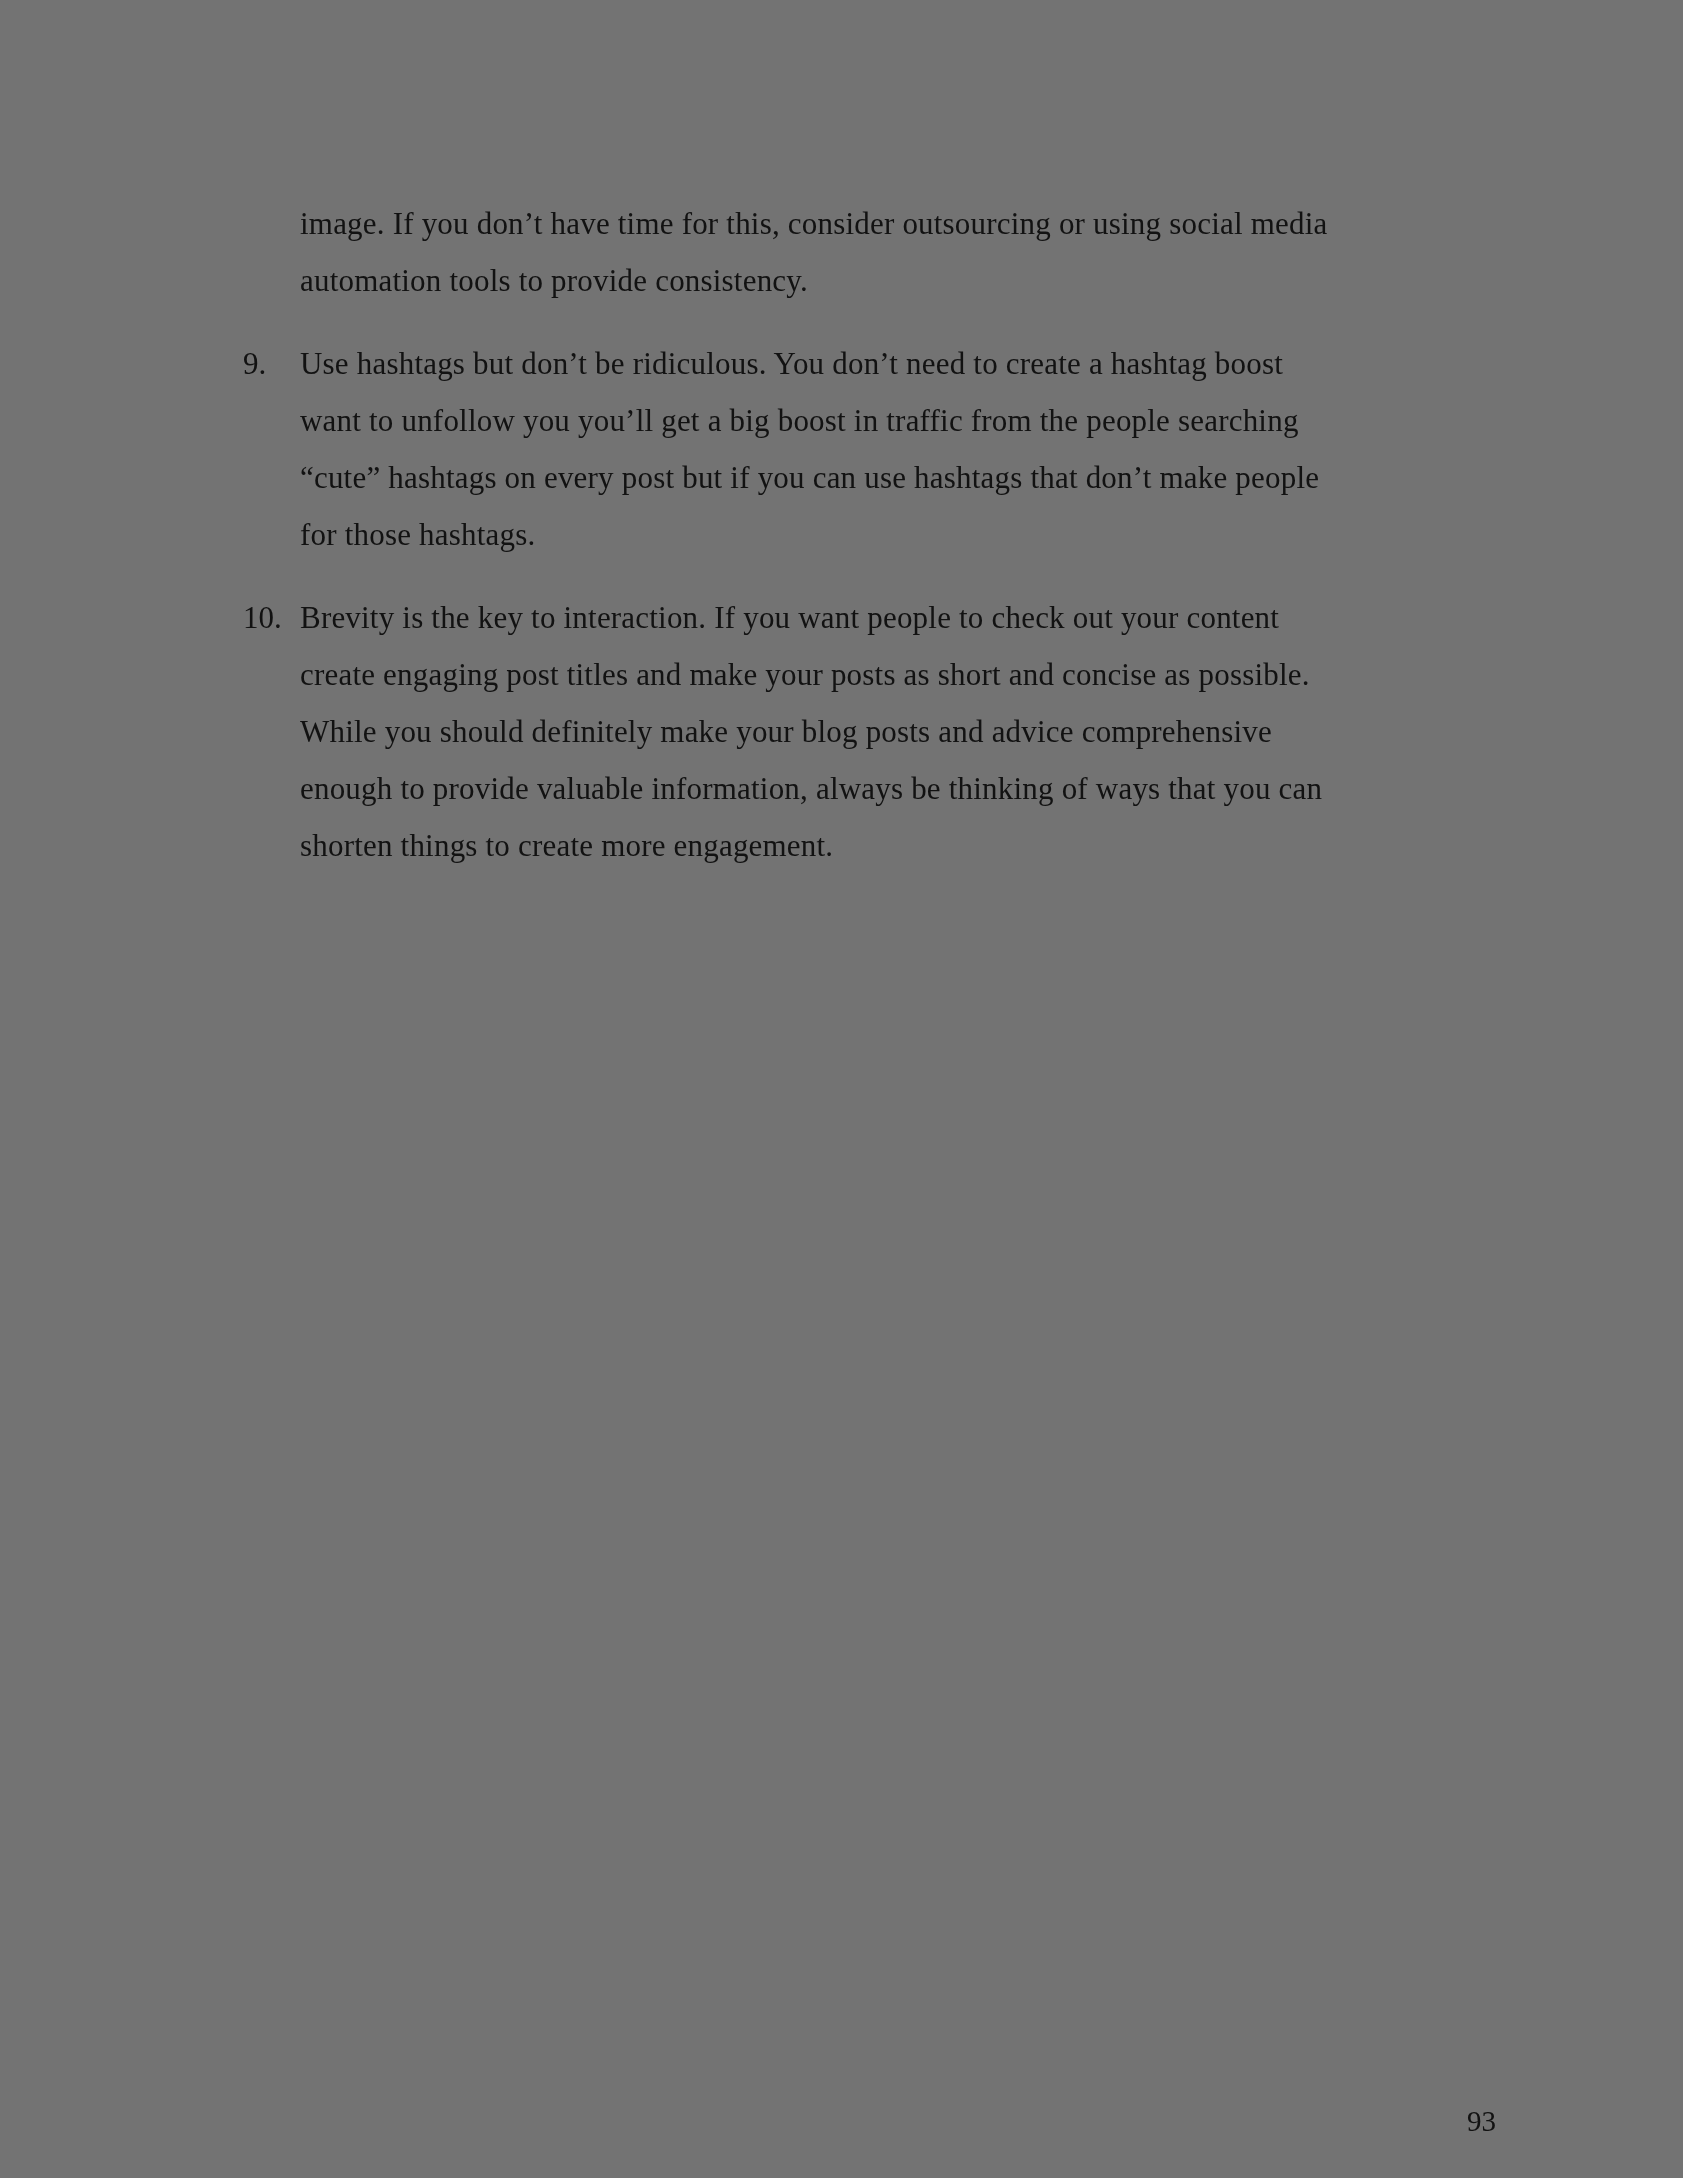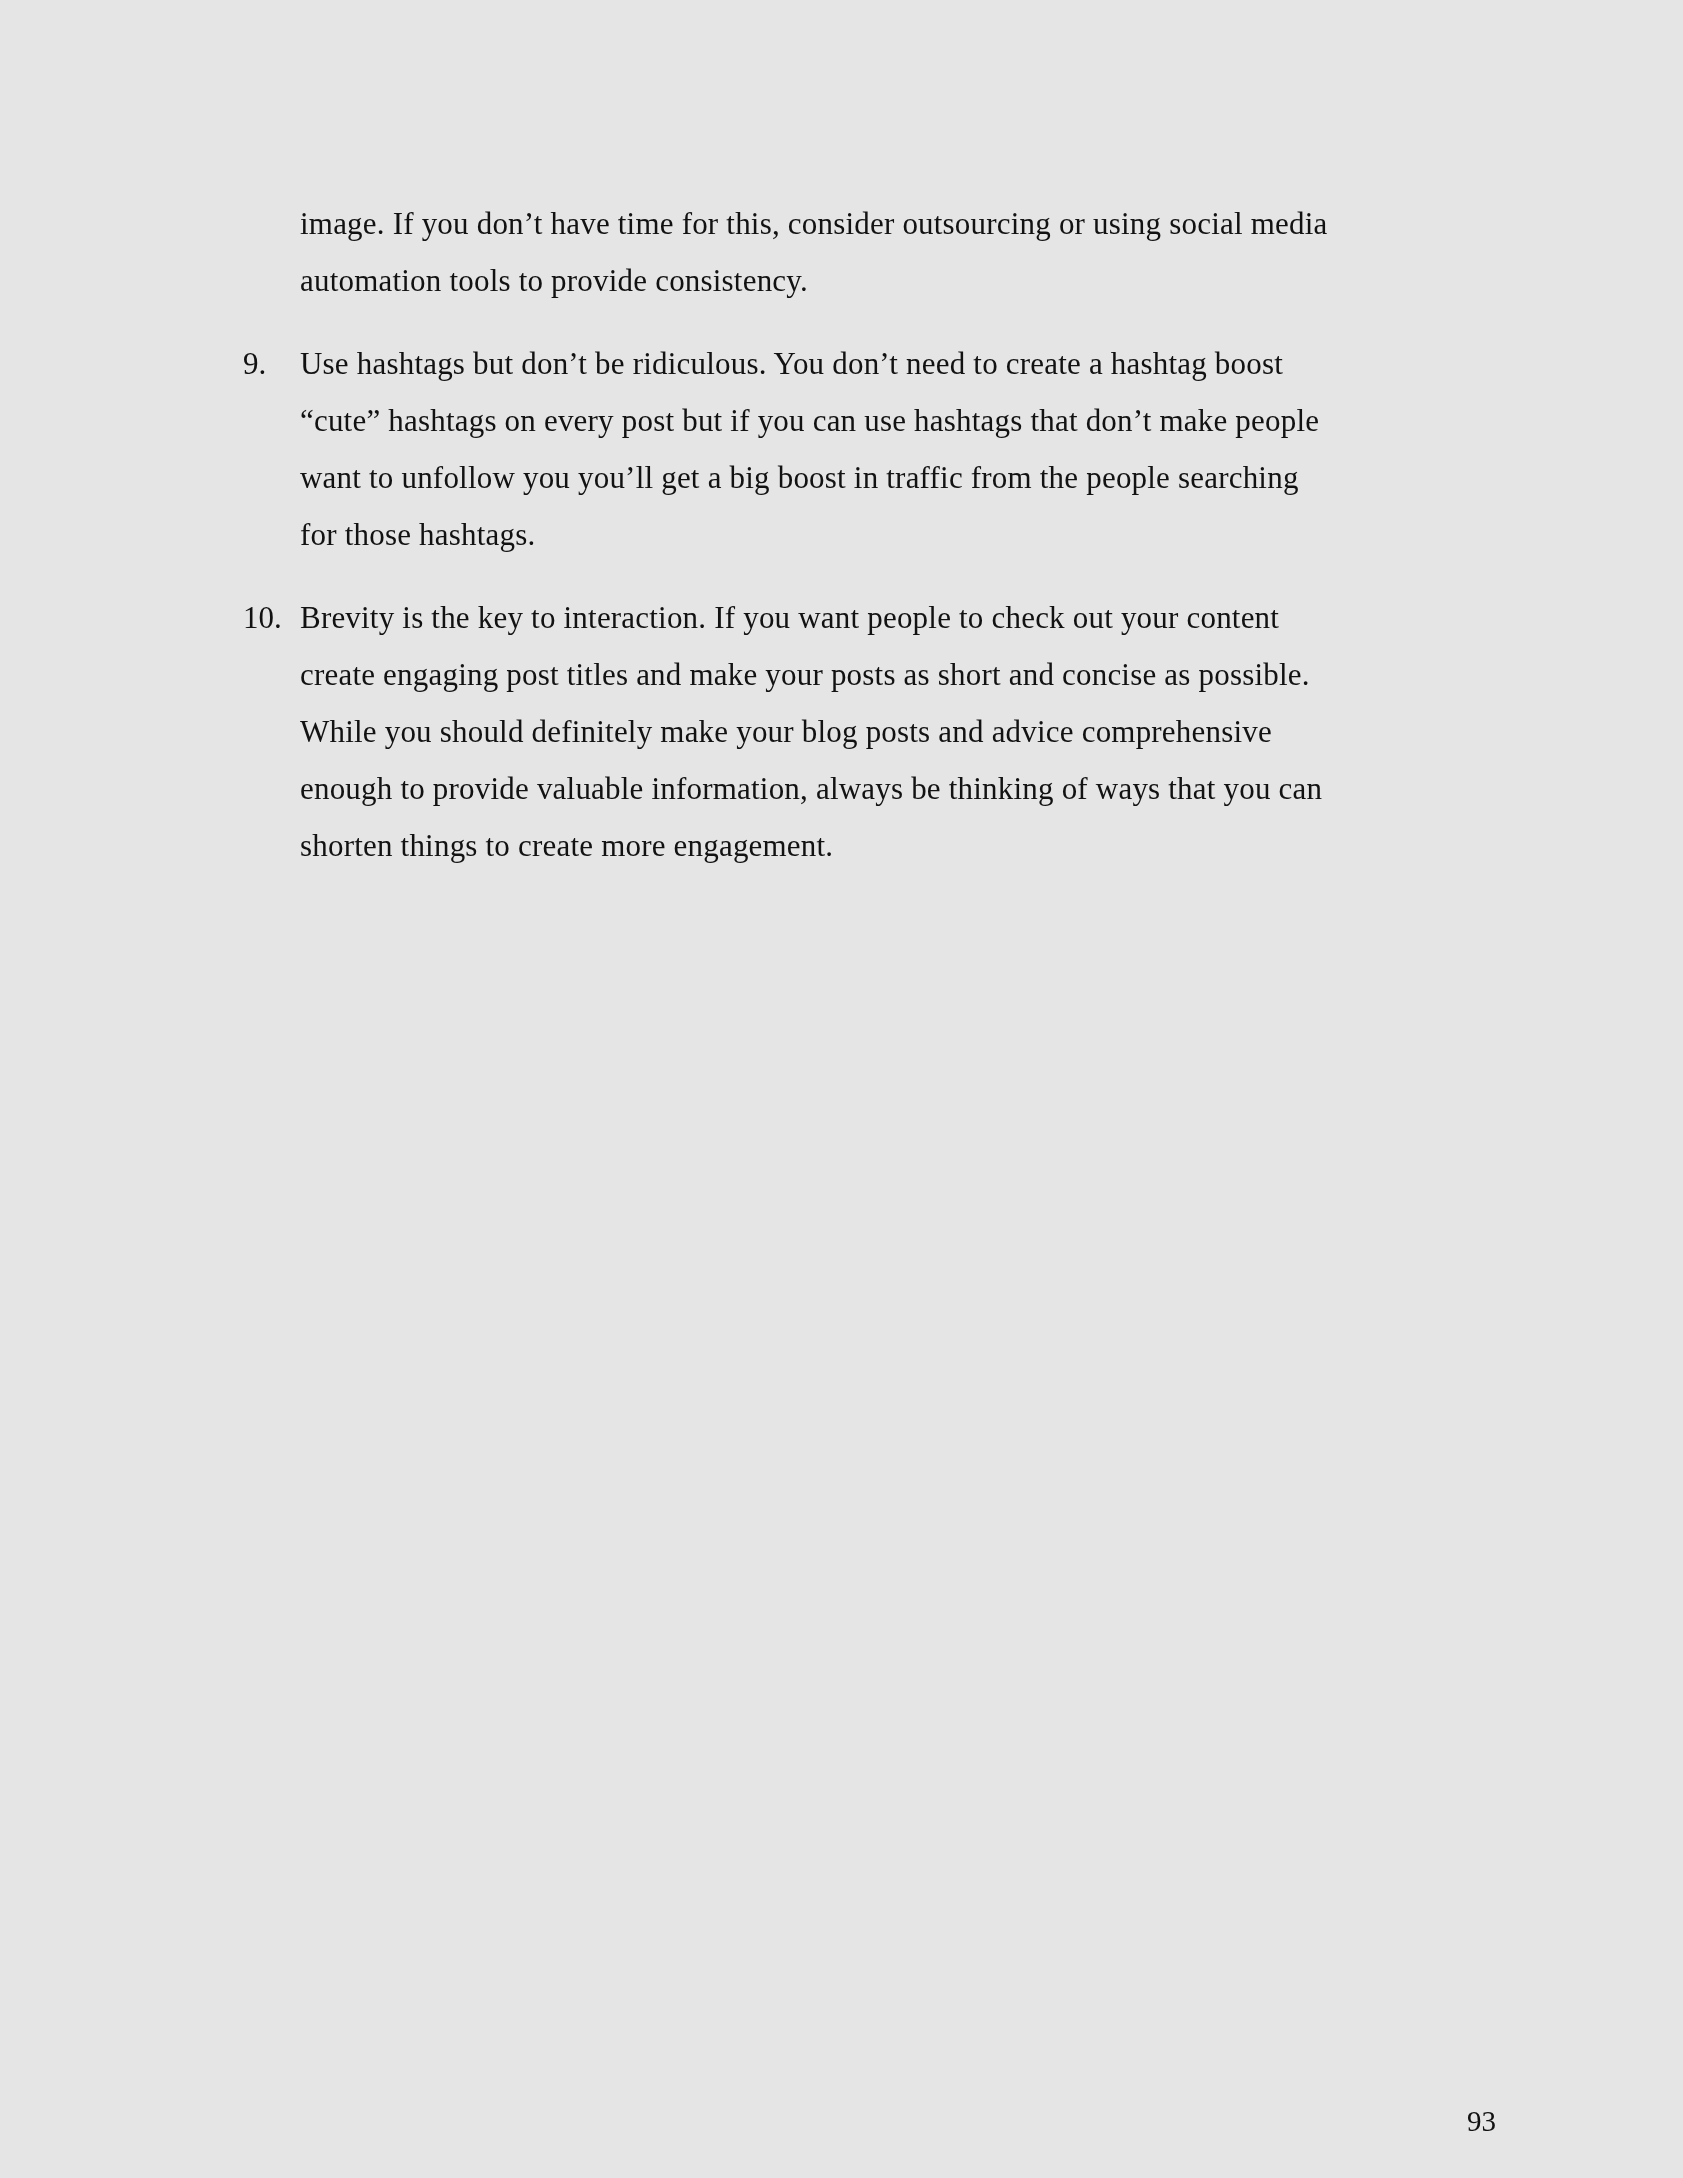--- a/index.html
+++ b/index.html
@@ -4,21 +4,21 @@
 <style>
   html, body {
     margin: 0;
     padding: 0;
     background: #ffffff;
   }
   .page {
     position: relative;
     width: 1683px;
     height: 2178px;
-    background: #e5e5e5;
+    background: #737373;
     color: #121212;
     font-family: "Liberation Serif", "DejaVu Serif", serif;
     overflow: hidden;
   }
   .content {
     position: absolute;
     top: 195px;
     left: 300px;
     width: 1148px;
   }
@@ -62,22 +62,22 @@
 
     <div class="block">
       <div class="line">image. If you don’t have time for this, consider outsourcing or using social media</div>
       <div class="line">automation tools to provide consistency.</div>
     </div>
 
     <div class="block list-item">
       <span class="list-marker">9.</span>
       <div>
         <div class="line">Use hashtags but don’t be ridiculous. You don’t need to create a hashtag boost</div>
+        <div class="line">want to unfollow you you’ll get a big boost in traffic from the people searching</div>
         <div class="line">“cute” hashtags on every post but if you can use hashtags that don’t make people</div>
-        <div class="line">want to unfollow you you’ll get a big boost in traffic from the people searching</div>
         <div class="line">for those hashtags.</div>
       </div>
     </div>
 
     <div class="block list-item">
       <span class="list-marker">10.</span>
       <div>
         <div class="line">Brevity is the key to interaction. If you want people to check out your content</div>
         <div class="line">create engaging post titles and make your posts as short and concise as possible.</div>
         <div class="line">While you should definitely make your blog posts and advice comprehensive</div>

